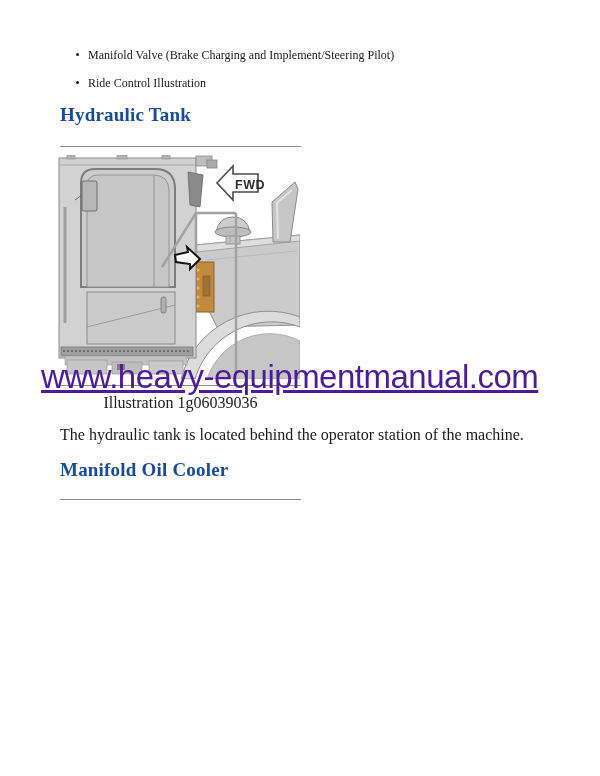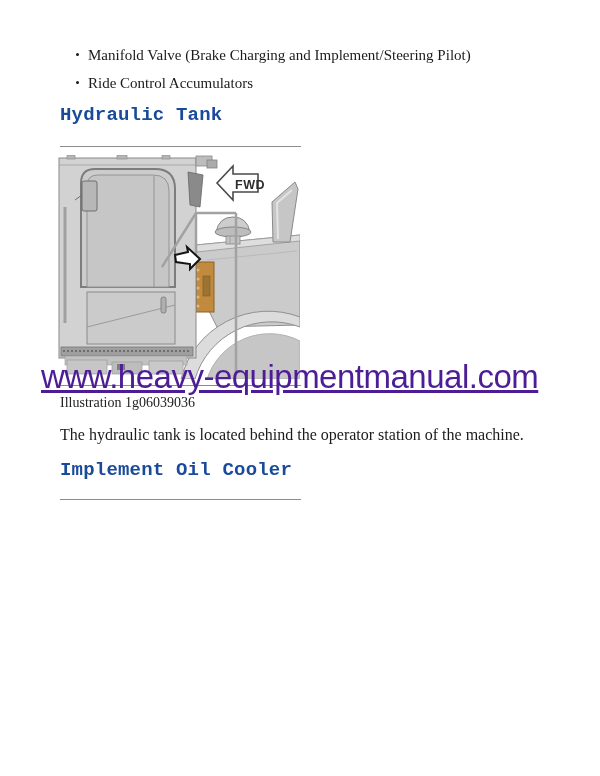--- a/index.html
+++ b/index.html
@@ -3,41 +3,41 @@
 <meta charset="utf-8">
 <style>
   html, body { margin:0; padding:0; background:#ffffff; }
   .page {
     position:relative; width:600px; height:776px; background:#ffffff;
     font-family:"Liberation Serif", serif; color:#1b1b1b; overflow:hidden;
   }
   .content { position:absolute; left:60px; top:48px; width:496px; }
 
   ul.bullets { list-style:none; margin:0; padding:0; }
-  li.bullet { display:flex; align-items:flex-start; font-size:15px; line-height:14px; margin:0 0 14px 0; }
+  li.bullet { display:flex; align-items:flex-start; font-size:12px; line-height:14px; margin:0 0 14px 0; }
   .dot { width:3px; height:3px; border-radius:50%; background:#1b1b1b; margin:5px 9px 0 16px; flex:none; }
 
   h2.heading {
     margin:0; font-size:19px; line-height:22px; font-weight:bold;
-    color:#1a4a9a; letter-spacing:0.2px;font-family:Liberation Mono, monospace;
+    color:#1a4a9a; letter-spacing:0.2px;
   }
   h2.heading-1 { margin-top:14px; }
   h2.heading-2 { margin-top:17px; }
 
   .rule { height:1px; width:241px; background:#8c8c8c; }
   .rule-1 { margin-top:20px; }
   .rule-2 { margin-top:6px; }
   .rule-3 { margin-top:18px; }
 
   figure.figure { margin:8px 0 0 -3px; padding:0; width:243px; height:224px; position:relative; }
   figure.figure svg { display:block; }
 
   .caption {
-    margin-top:10px; width:241px; display:flex; justify-content:flex-start;
-    font-size:14px; line-height:13px; color:#222222;
+    margin-top:10px; width:241px; display:flex; justify-content:center;
+    font-size:16px; line-height:13px; color:#222222;
   }
 
   p.body { margin:19px 0 0 0; font-size:16px; line-height:14px; }
 
   .watermark {
     position:absolute; left:41px; top:357px; z-index:5;
     font-family:"Liberation Sans", sans-serif; font-size:33px; line-height:1.2;
     letter-spacing:-0.5px; color:#4c1d95; white-space:nowrap;text-decoration:underline;
   }
 
@@ -52,21 +52,21 @@
 <div class="page">
   <div class="content">
 
     <ul class="bullets">
       <li class="bullet">
         <span class="dot"></span>
         <span>Manifold Valve (Brake Charging and Implement/Steering Pilot)</span>
       </li>
       <li class="bullet">
         <span class="dot"></span>
-        <span>Ride Control Accumulators</span>
+        <span>Ride Control Illustration</span>
       </li>
     </ul>
 
     <h2 class="heading heading-1">Hydraulic Tank</h2>
 
     <div class="rule rule-1"></div>
 
     <figure class="figure">
       <svg viewBox="0 0 243 224" width="243" height="224">
 
@@ -164,20 +164,20 @@
 
     <div class="rule rule-2"></div>
 
     <div class="caption">
       <span>Illustration 1</span>
       <span>g06039036</span>
     </div>
 
     <p class="body">The hydraulic tank is located behind the operator station of the machine.</p>
 
-    <h2 class="heading heading-2">Implement Oil Cooler</h2>
+    <h2 class="heading heading-2">Manifold Oil Cooler</h2>
 
     <div class="rule rule-3"></div>
 
   </div>
 
   <div class="watermark">www.heavy-equipmentmanual.com</div>
 </div>
 
 </body></html>

